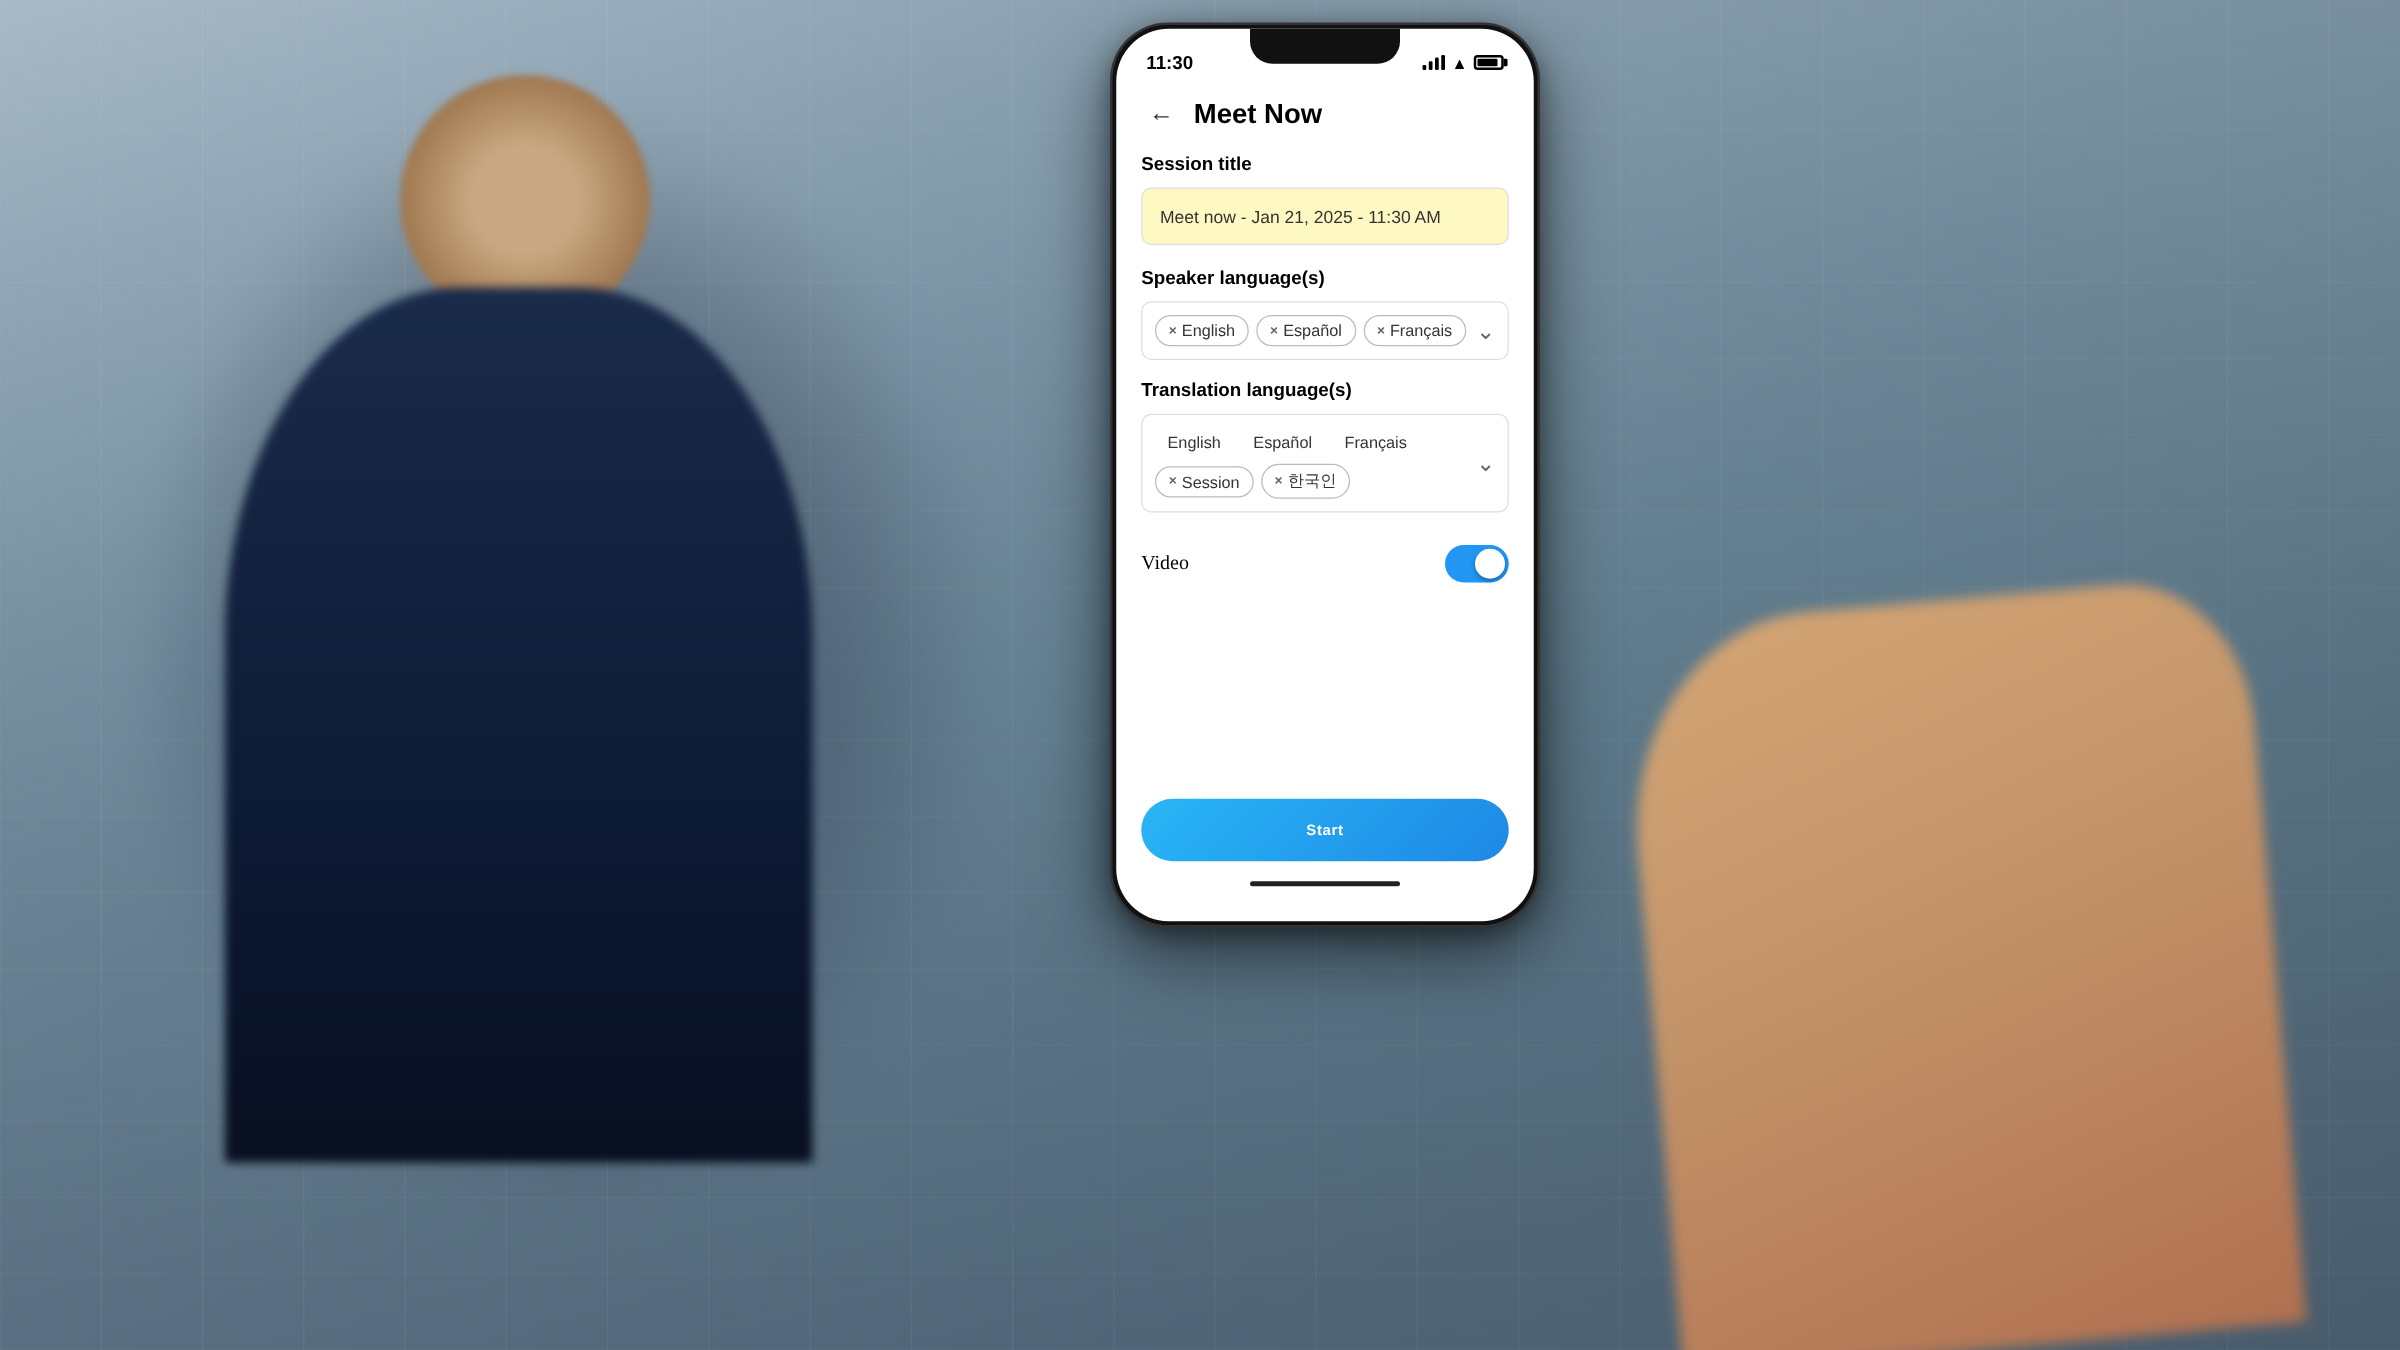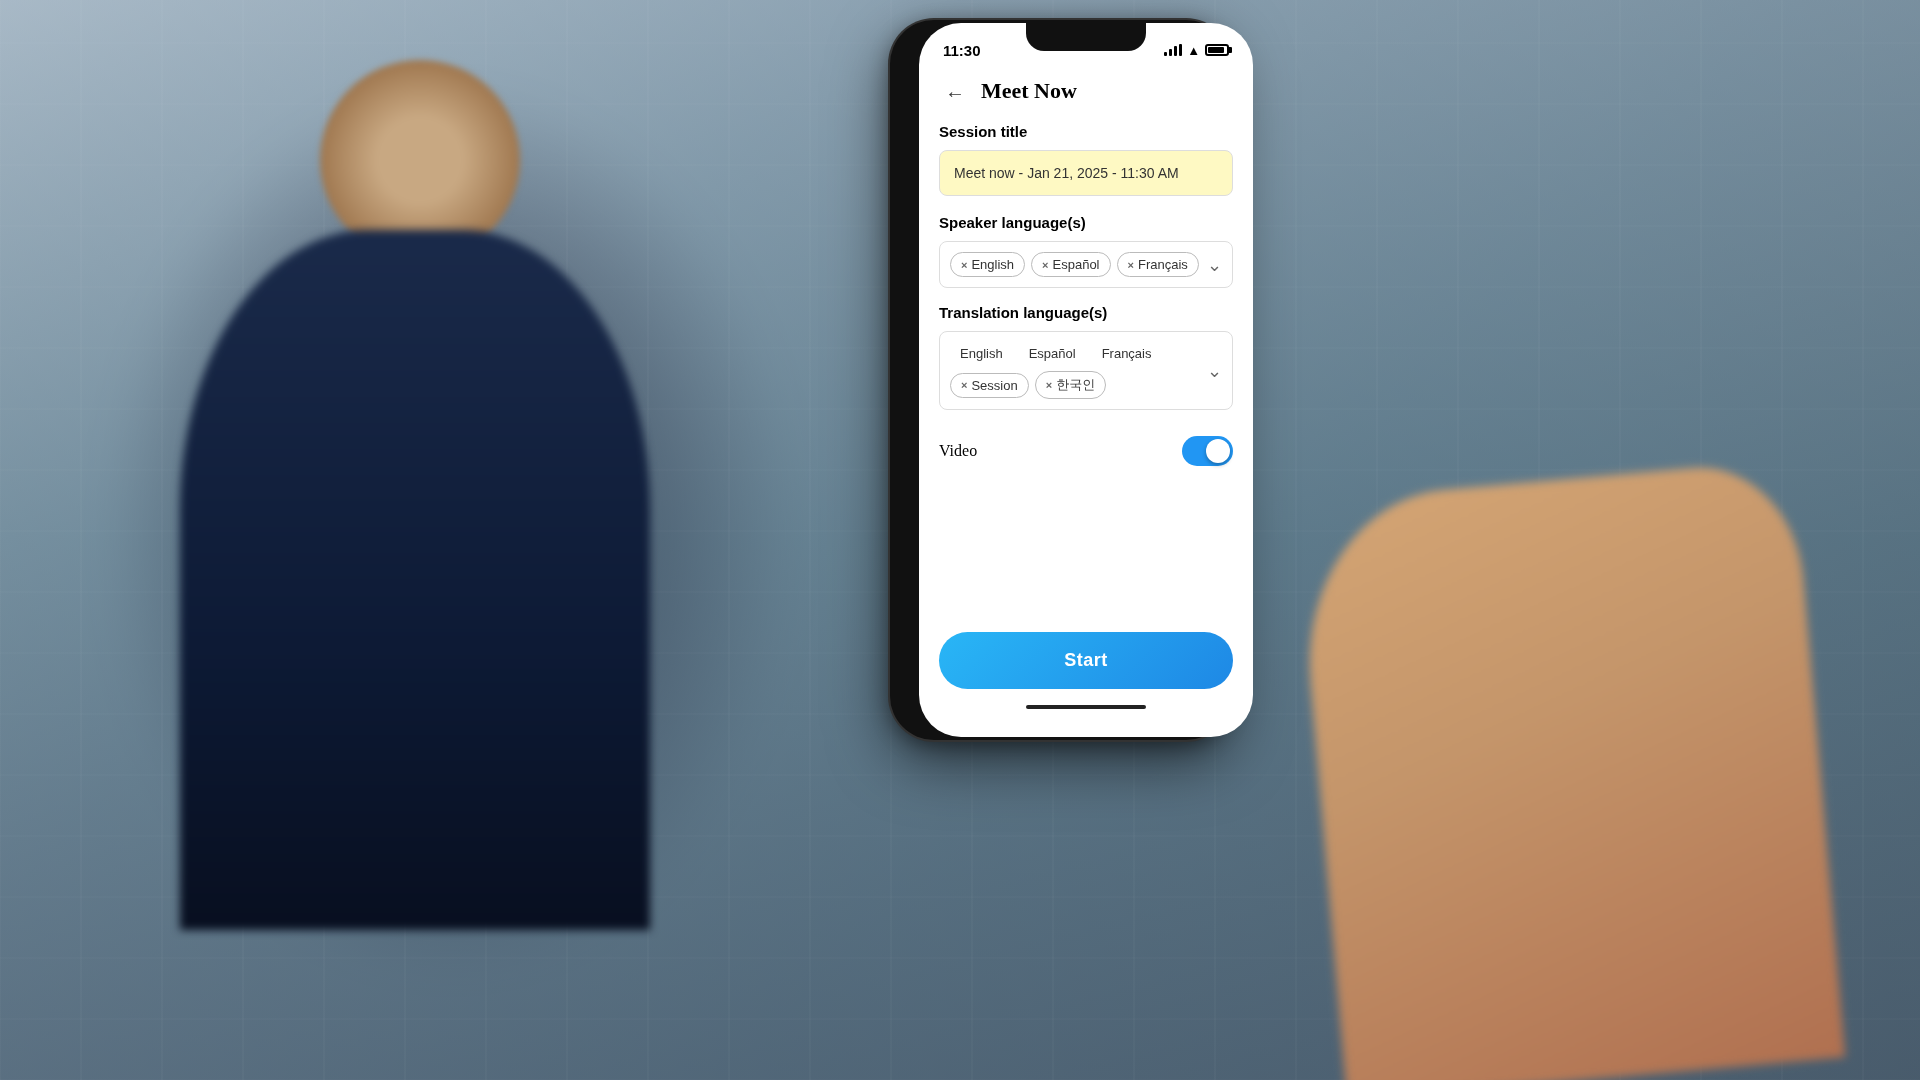--- a/index.html
+++ b/index.html
@@ -113,21 +113,20 @@
       position: relative;
     }
 
     .phone-inner {
       width: 100%;
       height: 100%;
       background: #fff;
       border-radius: 42px;
       overflow: hidden;
       position: relative;
-      margin-left: 26px;
     }
 
     
     .notch {
       position: absolute;
       top: 0;
       left: 50%;
       transform: translateX(-50%);
       width: 120px;
       height: 28px;
@@ -235,21 +234,20 @@
 
     .back-arrow {
       font-size: 20px;
       color: #333;
     }
 
     .page-title {
       font-size: 22px;
       font-weight: 600;
       color: #000;
-      font-family: Liberation Serif, serif;
     }
 
     
     .section-label {
       font-size: 15px;
       font-weight: 600;
       color: #000;
       margin-bottom: 10px;
     }
 
@@ -356,21 +354,21 @@
     
     .spacer { flex: 1; }
 
     
     .start-btn {
       width: 100%;
       padding: 18px;
       background: linear-gradient(135deg, #29b6f6 0%, #1e88e5 100%);
       border: none;
       border-radius: 30px;
-      font-size: 18px;
+      font-size: 12px;
       font-weight: 600;
       color: #fff;
       cursor: pointer;
       margin-bottom: 16px;
       letter-spacing: 0.5px;
     }
 
     
     .home-indicator {
       width: 120px;

